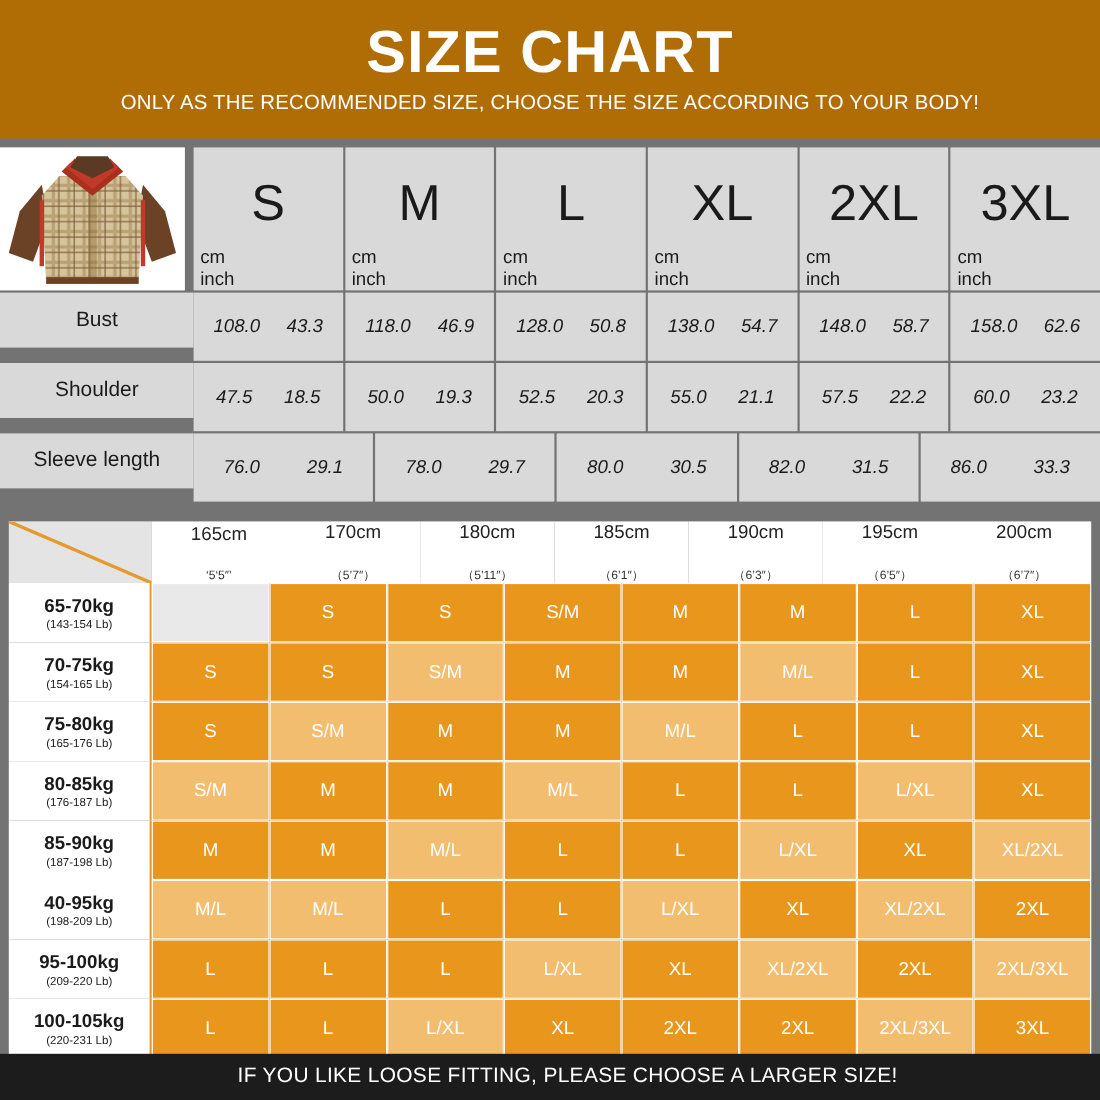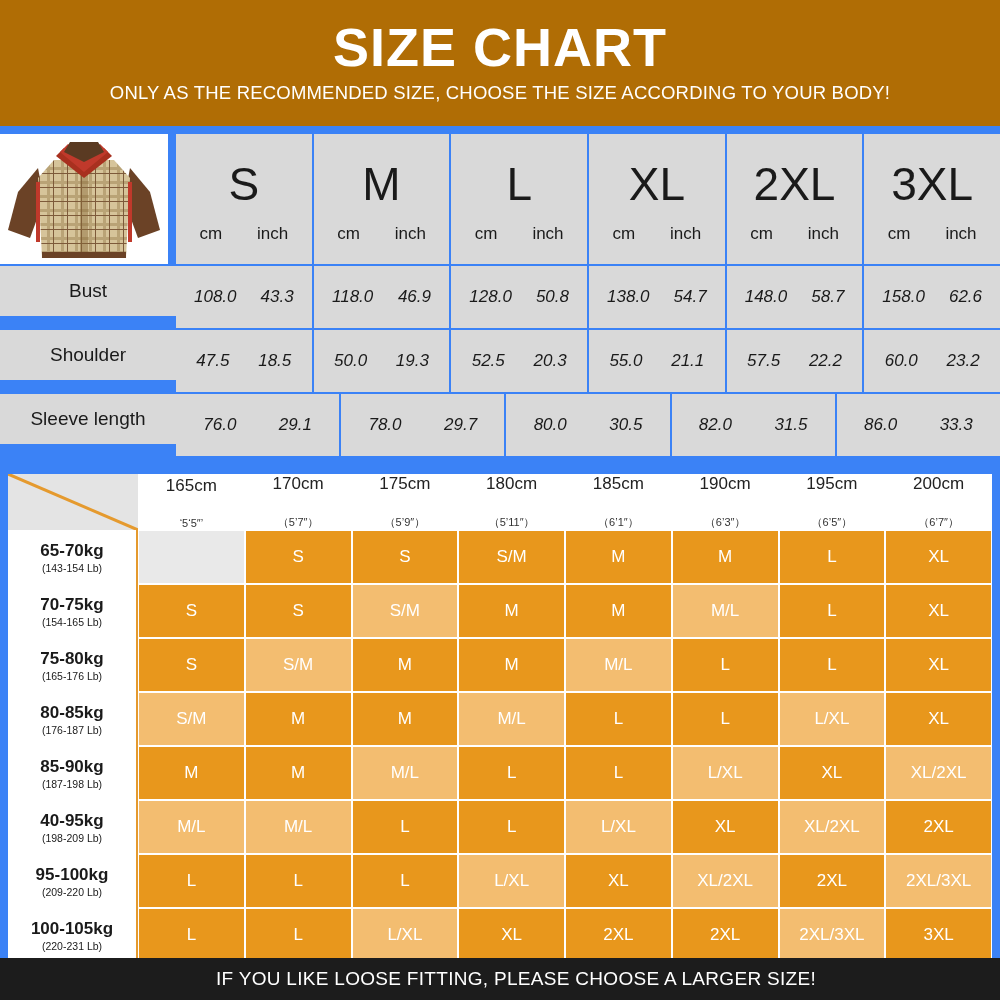--- a/index.html
+++ b/index.html
@@ -6,21 +6,21 @@
   html, body {
     margin: 0; padding: 0;
     width: 1000px; height: 1000px;
     background: #ffffff;
     font-family: "Liberation Sans", sans-serif;
   }
   #page {
     position: relative;
     width: 1000px; height: 1000px;
     overflow: hidden;
-    background: #3b82f6;
+    background: #737373;
   }
 
   
   .header {
     background: #b06d05;
     height: 126px;
     width: 100%;
     display: flex;
     flex-direction: column;
     align-items: center;
@@ -74,20 +74,21 @@
     font-weight: 400;
     line-height: 80px;
   }
   .unit-row {
     display: flex;
     width: 100%;
     justify-content: space-around;
     font-size: 17px;
     color: #1a1a1a;
     padding: 0 6px 0 6px;
+    flex-direction: column;
   }
 
   .head-spacer {
     width: 176px;
     flex: 0 0 176px;
   }
   .product-img {
     width: 168px; height: 130px;
     margin-top: 8px;
     position: relative;
@@ -424,24 +425,20 @@
       </div>
       <div class="mx-head">
           <span class="cm">165cm</span>
           <span class="ft">‘5‘5″’</span>
         </div>
       <div class="mx-head">
           <span class="cm">170cm</span>
           <span class="ft">（5’7″）</span>
         </div>
       <div class="mx-head">
-          <span class="cm">175cm</span>
-          <span class="ft">（5’9″）</span>
-        </div>
-      <div class="mx-head">
           <span class="cm">180cm</span>
           <span class="ft">（5’11″）</span>
         </div>
       <div class="mx-head">
           <span class="cm">185cm</span>
           <span class="ft">（6’1″）</span>
         </div>
       <div class="mx-head">
           <span class="cm">190cm</span>
           <span class="ft">（6’3″）</span>

